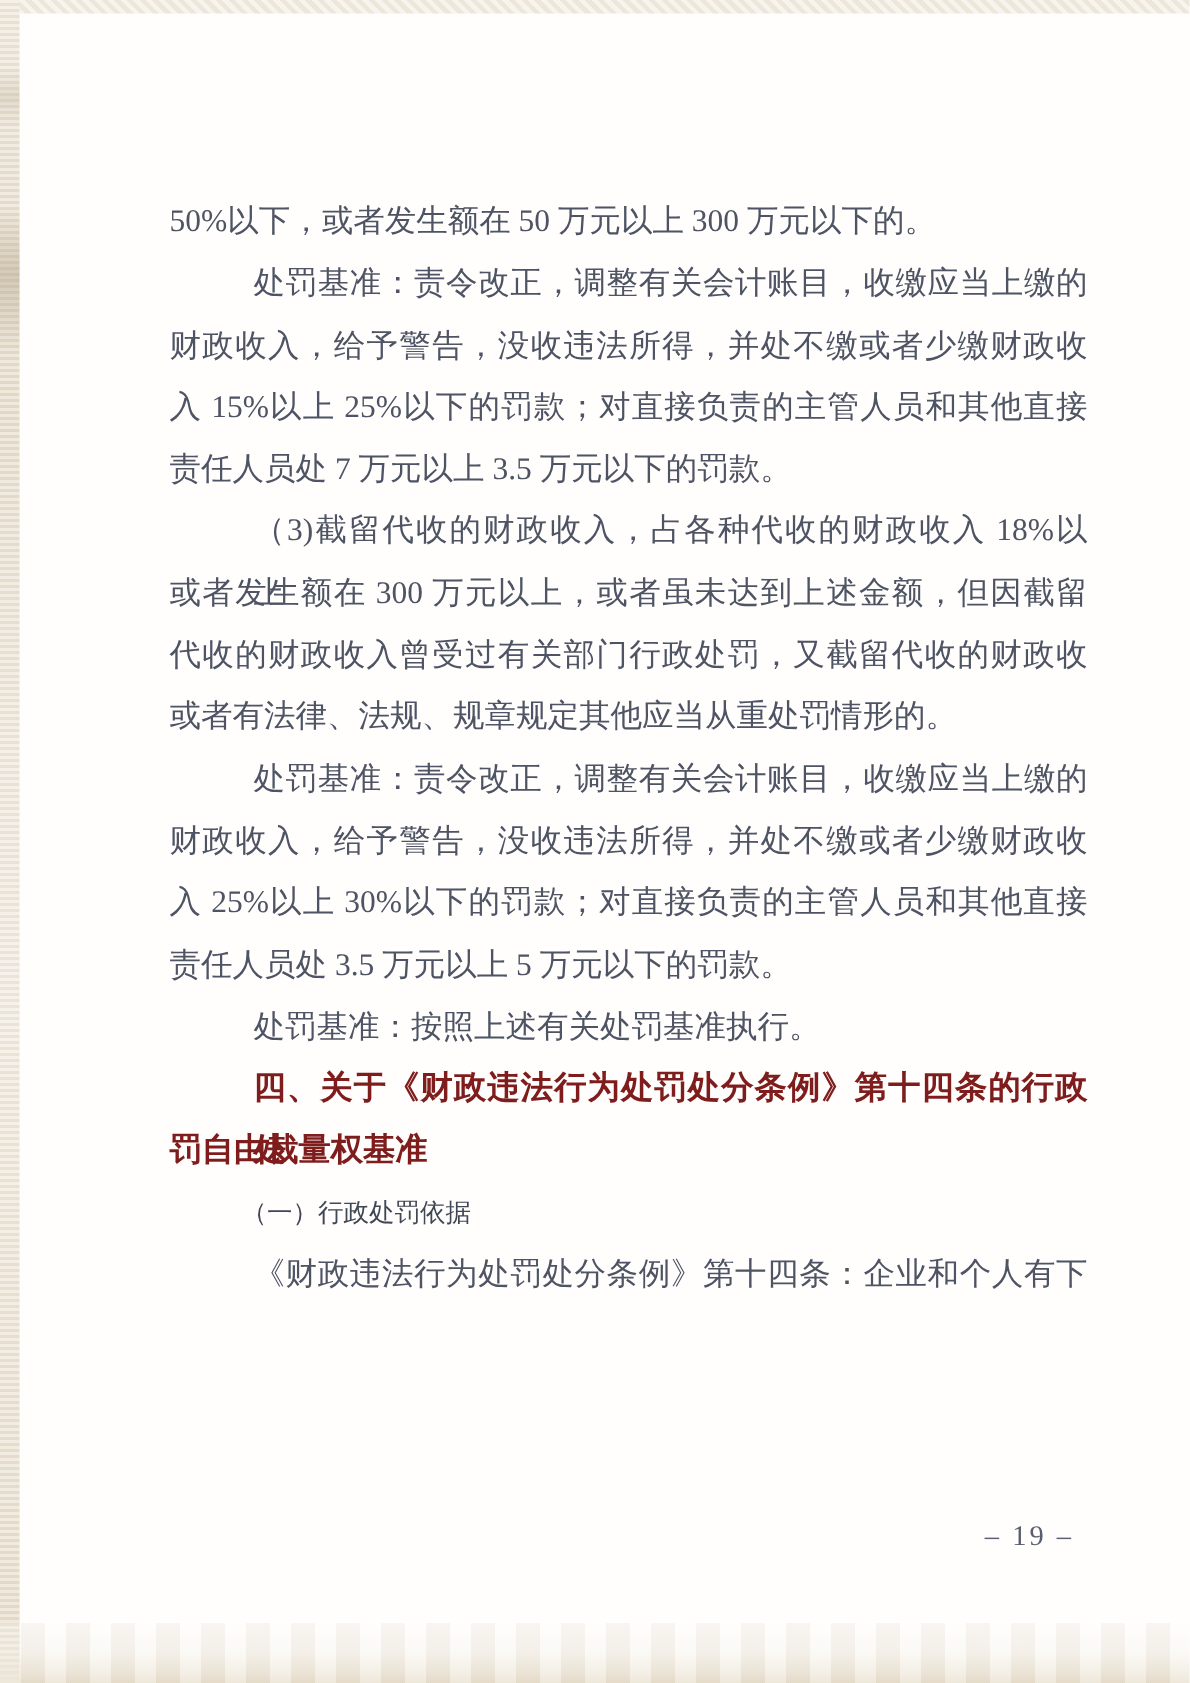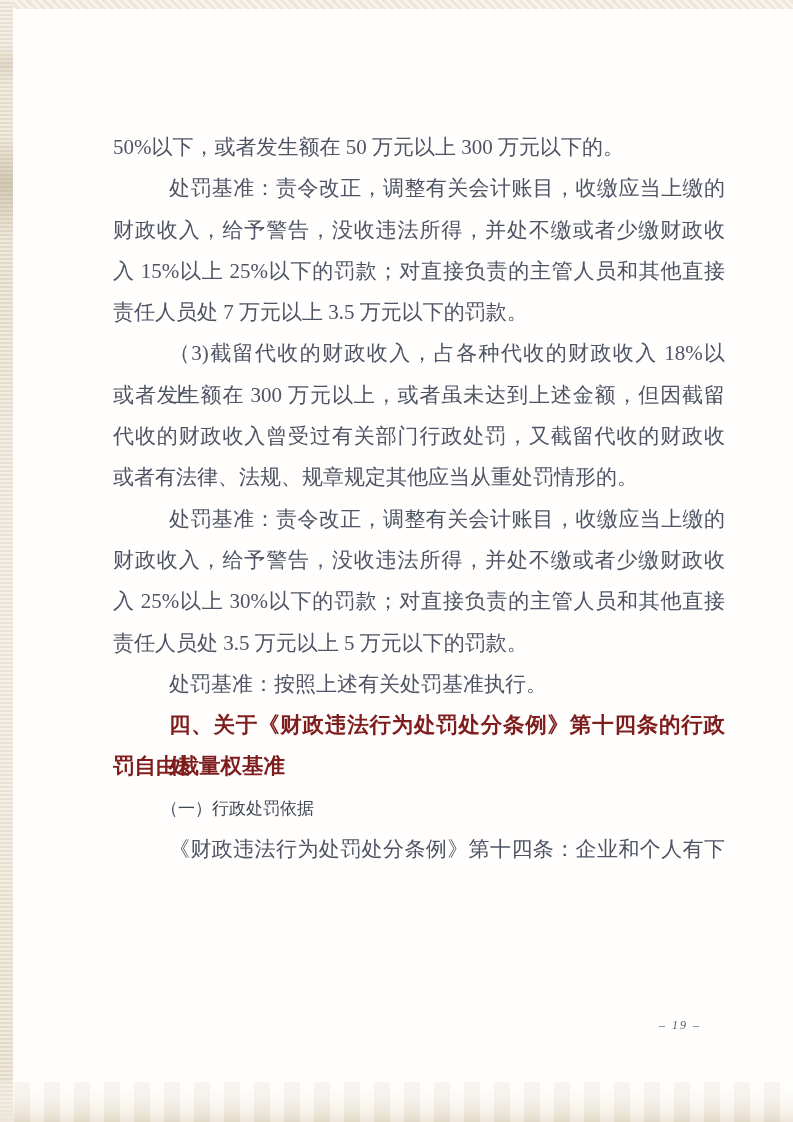--- a/index.html
+++ b/index.html
@@ -68,26 +68,25 @@
   .para.subheading .line {
     font-weight: 400;
     color: #3f4654;
     font-size: 17px;
     padding-left: 48px;
   }
   
   .pagenum {
     position: absolute;
     left: 644px; top: 1013px; width: 72px;
-    text-align: center;
-    font-size: 12px;
+    text-align: right;
+    font-size: 19px;
     line-height: 24px;
     color: #585e6f;
     letter-spacing: 2px;
-    font-style: italic;
   }
 </style>
 </head>
 <body>
 
 <div class="edge-top"></div>
 <div class="edge-left"></div>
 <div class="edge-left-patch1"></div>
 <div class="edge-left-patch2"></div>
 <div class="edge-bottom"></div>

